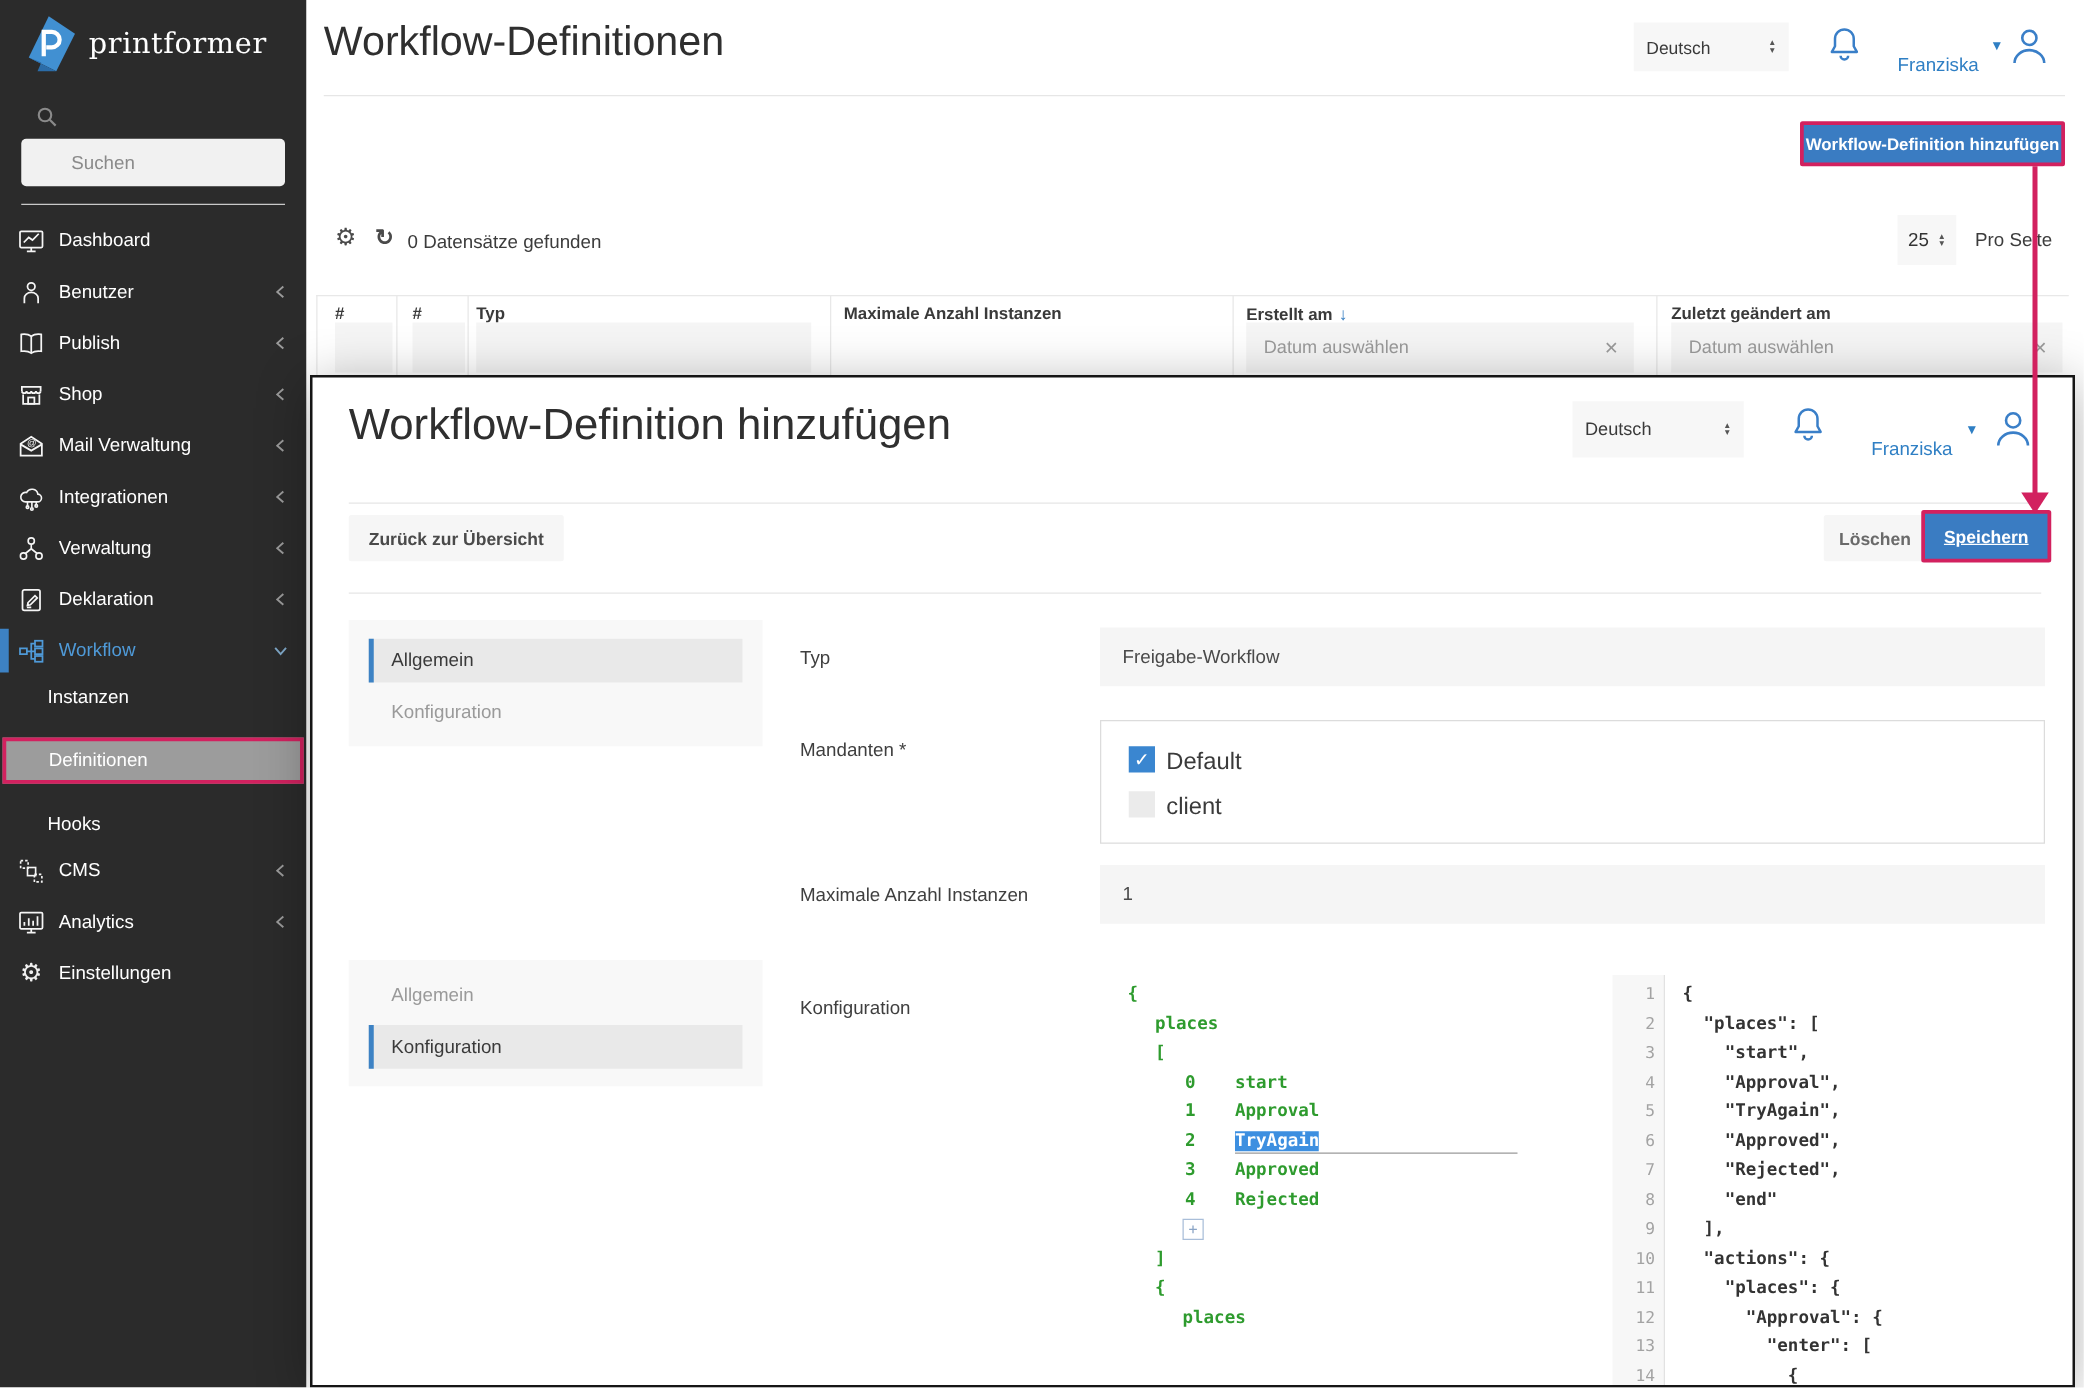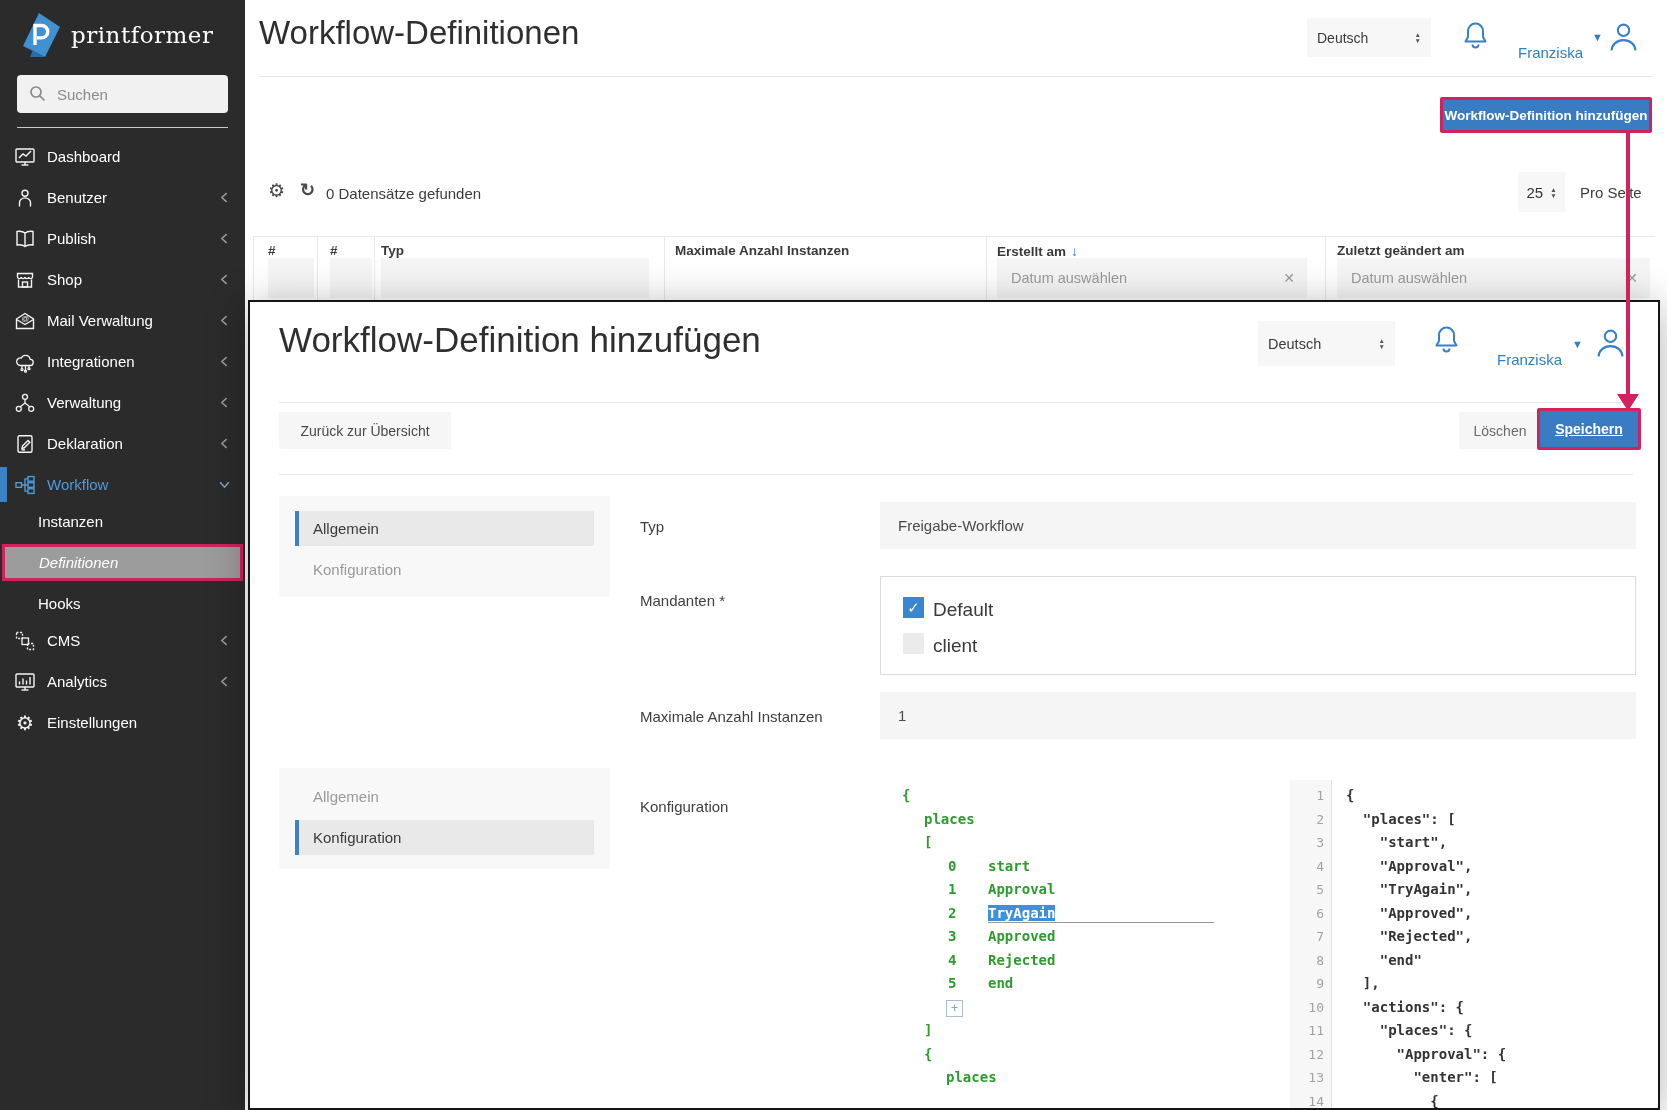--- a/index.html
+++ b/index.html
@@ -5,32 +5,32 @@
   * { box-sizing: border-box; margin: 0; padding: 0; }
   html,body { width:1667px; height:1110px; overflow:hidden; }
   body { position:relative; font-family:"Liberation Sans",sans-serif; background:#fff; color:#333; }
   .abs { position:absolute; }
 
   
   .sidebar { position:absolute; left:0; top:0; width:245px; height:1110px; background:#2b2b2b; z-index:5; }
   .logo-row { display:flex; align-items:center; gap:9px; padding:12px 0 0 16px; }
   .logo-text { color:#fff; font-family:"DejaVu Serif",serif; font-size:23px; letter-spacing:.5px; }
   .search-wrap { position:relative; margin:17px 17px 0 17px; }
-  .search-wrap input { width:100%; height:38px; border:none; border-radius:4px; background:#f1f1f1; padding:0 10px 0 40px; font-size:15px; color:#444; font-family:"Liberation Sans",sans-serif; }
+  .search-wrap input { width:100%; height:38px; border:none; border-radius:4px; background:#f1f1f1; padding:0 10px 0 40px; font-size:15px; color:#444; font-family:"Liberation Sans",sans-serif;margin-top:36px; }
   .search-wrap input::placeholder { color:#8a8a8a; }
   .search-ic { position:absolute; left:11px; top:9px; }
   .side-divider { height:1px; background:#c9c9c9; margin:14px 17px 4px 17px; }
   .nav { padding-top:4px; }
   .nav-item { position:relative; height:41px; display:flex; align-items:center; padding:0 14px 0 12px; color:#fff; font-size:15px; cursor:pointer; }
   .nav-icon { width:26px; height:22px; margin-right:9px; flex:none; display:flex; align-items:center; justify-content:center; }
   .chev { margin-left:auto; display:flex; }
   .nav-item.active { color:#4f9ad8; }
   .active-bar { position:absolute; left:0; top:3px; bottom:3px; width:7px; background:#3d82c4; }
   .sub-item { height:33px; display:flex; align-items:center; padding-left:38px; color:#fff; font-size:15px; cursor:pointer; }
-  .sub-item.hl { height:37px; background:#9c9c9c; border:3px solid #d2215f; margin:6px 2px; padding-left:34px;font-style:italic; }
+  .sub-item.hl { height:37px; background:#9c9c9c; border:3px solid #d2215f; margin:16px 2px; padding-left:34px; }
   .gear-glyph { font-size:20px; color:#f0f0f0; line-height:1; }
 
   
   .page-title { left:259px; top:14px; font-size:33px; color:#2f2f2f; }
   .select-box { display:flex; align-items:center; justify-content:space-between; background:#f7f7f7; padding:0 10px; font-size:14px; color:#3a3a3a; cursor:pointer; }
   .updown { display:flex; flex-direction:column; align-items:center; font-size:6.5px; line-height:5px; color:#555; gap:1px; }
   .user-name { color:#2f7fc4; font-size:15px; font-weight:normal; cursor:pointer;margin-top:16px; }
   .caret { color:#2f7fc4; font-size:11px; cursor:pointer; }
   .h-divider { background:#e6e6e6; height:1px; }
 
@@ -45,21 +45,21 @@
   .tbl-border { background:#e8e8e8; }
   .col-label { font-size:13.5px; font-weight:bold; color:#3a3a3a; }
   .filter { background:#f5f5f5; top:258px; height:40px; position:absolute; }
   .filter.date { display:flex; align-items:center; justify-content:space-between; padding:0 12px 0 14px; font-size:14.5px; color:#9a9a9a; }
   .clear-x { color:#9a9a9a; font-size:14px; cursor:pointer; }
   .sort-ic { color:#3d82c4; font-size:14px; font-weight:bold; margin-left:5px; cursor:pointer; }
 
   
   .modal { position:absolute; left:248px; top:300px; width:1412px; height:810px; background:#fff; border:2px solid #151515; z-index:10; overflow:hidden; box-shadow:0 6px 40px rgba(0,0,0,.3); }
   .m-title { left:29px; top:18px; font-size:35px; color:#2f2f2f; }
-  .btn { display:flex; align-items:center; justify-content:center; font-size:14px; cursor:pointer; border-radius:2px; }
+  .btn { display:flex; align-items:center; justify-content:center; font-size:14px; cursor:pointer; border-radius:2px;font-weight:bold; }
   .btn.gray { background:#f6f6f6; color:#4a4a4a; }
   .btn.blue { background:#3a7cc2; color:#fff; border:3px solid #d2215f; font-weight:bold;text-decoration:underline; }
   .tab-panel { background:#f8f8f8; }
   .tab-active { position:absolute; left:16px; width:299px; height:35px; background:#e9e9e9; display:flex; align-items:center; }
   .tab-active .bar { width:4px; height:100%; background:#3d82c4; margin-right:14px; flex:none; }
   .tab-active span { font-size:15px; color:#3a3a3a; }
   .tab-inactive { position:absolute; left:34px; font-size:15px; color:#9a9a9a; cursor:pointer; }
   .f-label { font-size:15px; color:#3f3f3f; }
   .f-field { background:#f5f5f5; font-size:15px; color:#4a4a4a; display:flex; align-items:center; padding-left:18px; }
   .cb-box { background:#fff; border:1px solid #dcdcdc; }
@@ -461,21 +461,20 @@
 
   <div class="tree">
     <div class="tl">{</div>
     <div class="tl i1">places</div>
     <div class="tl i1">[</div>
     <div class="tl item"><span class="idx">0</span><span class="val">start</span></div>
     <div class="tl item"><span class="idx">1</span><span class="val">Approval</span></div>
     <div class="tl item"><span class="idx">2</span><span class="val sel">TryAgain</span><i class="uline"></i></div>
     <div class="tl item"><span class="idx">3</span><span class="val">Approved</span></div>
     <div class="tl item"><span class="idx">4</span><span class="val">Rejected</span></div>
-    <div class="tl item"><span class="idx">5</span><span class="val">end</span></div>
     <div class="tl i2"><button class="plus-btn">+</button></div>
     <div class="tl i1">]</div>
     <div class="tl i1">{</div>
     <div class="tl i2">places</div>
   </div>
 
   <div class="gutter">
     <div class="ln">1</div>
       <div class="ln">2</div>
       <div class="ln">3</div>

